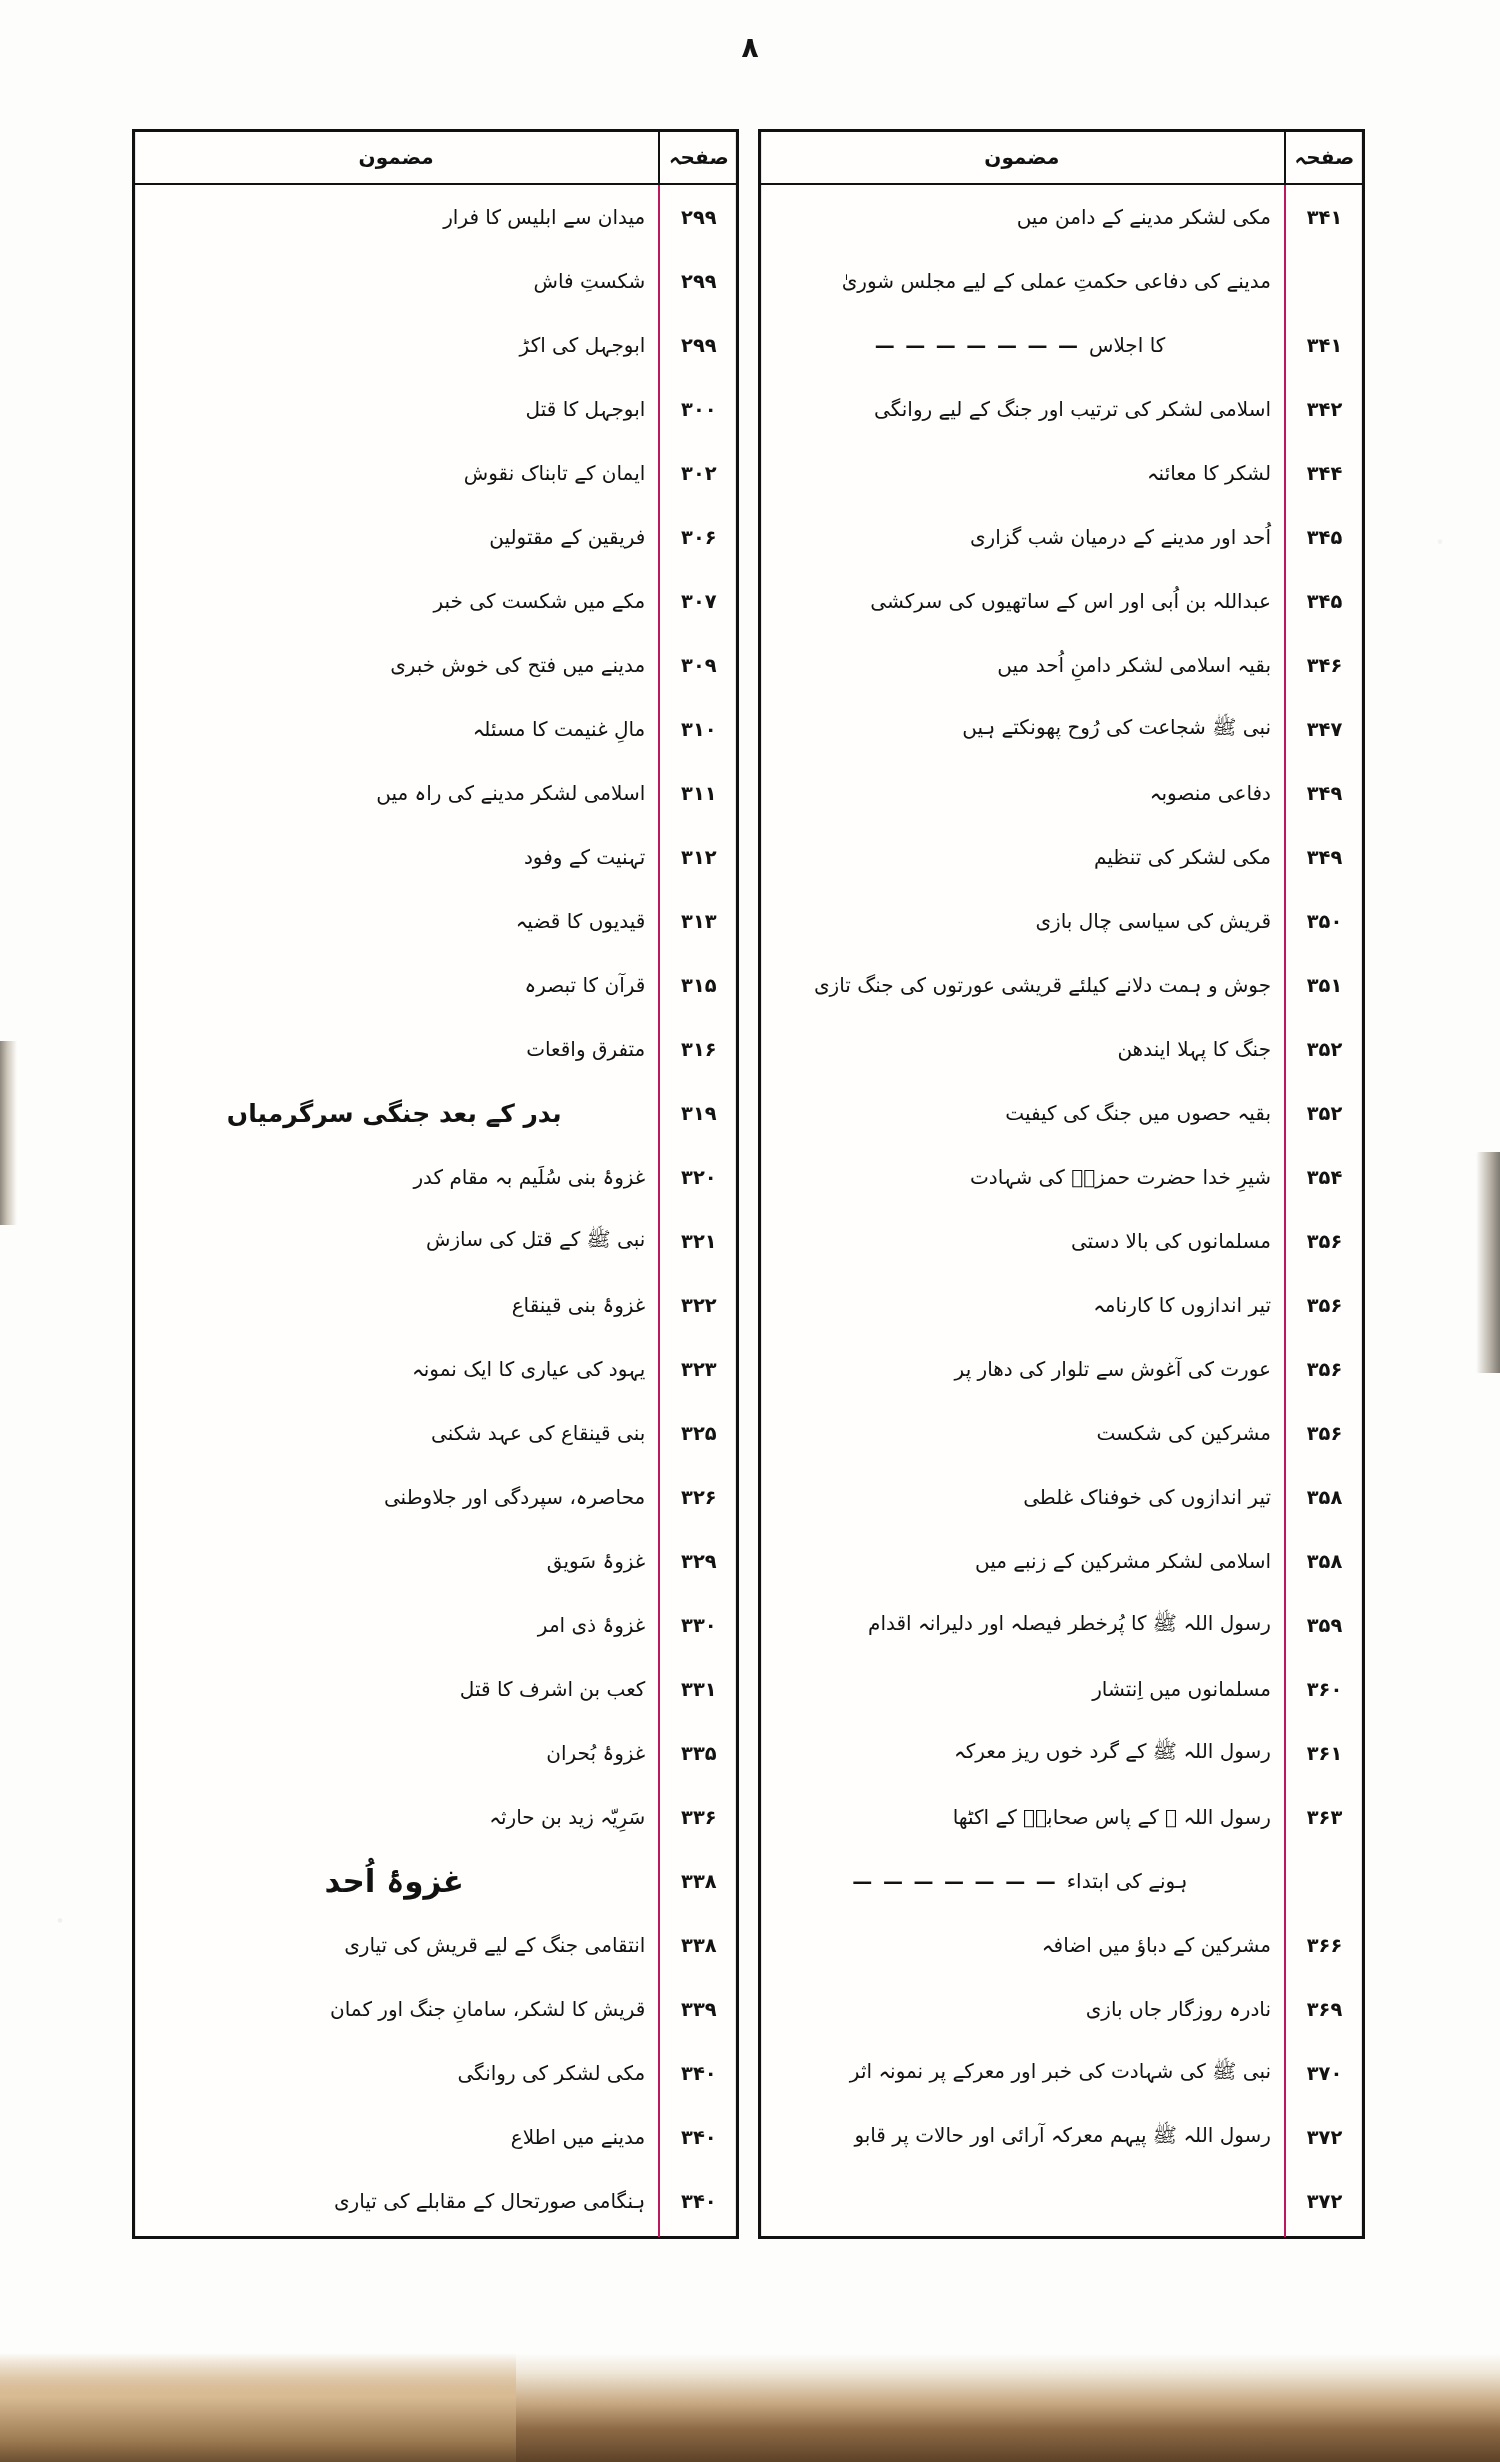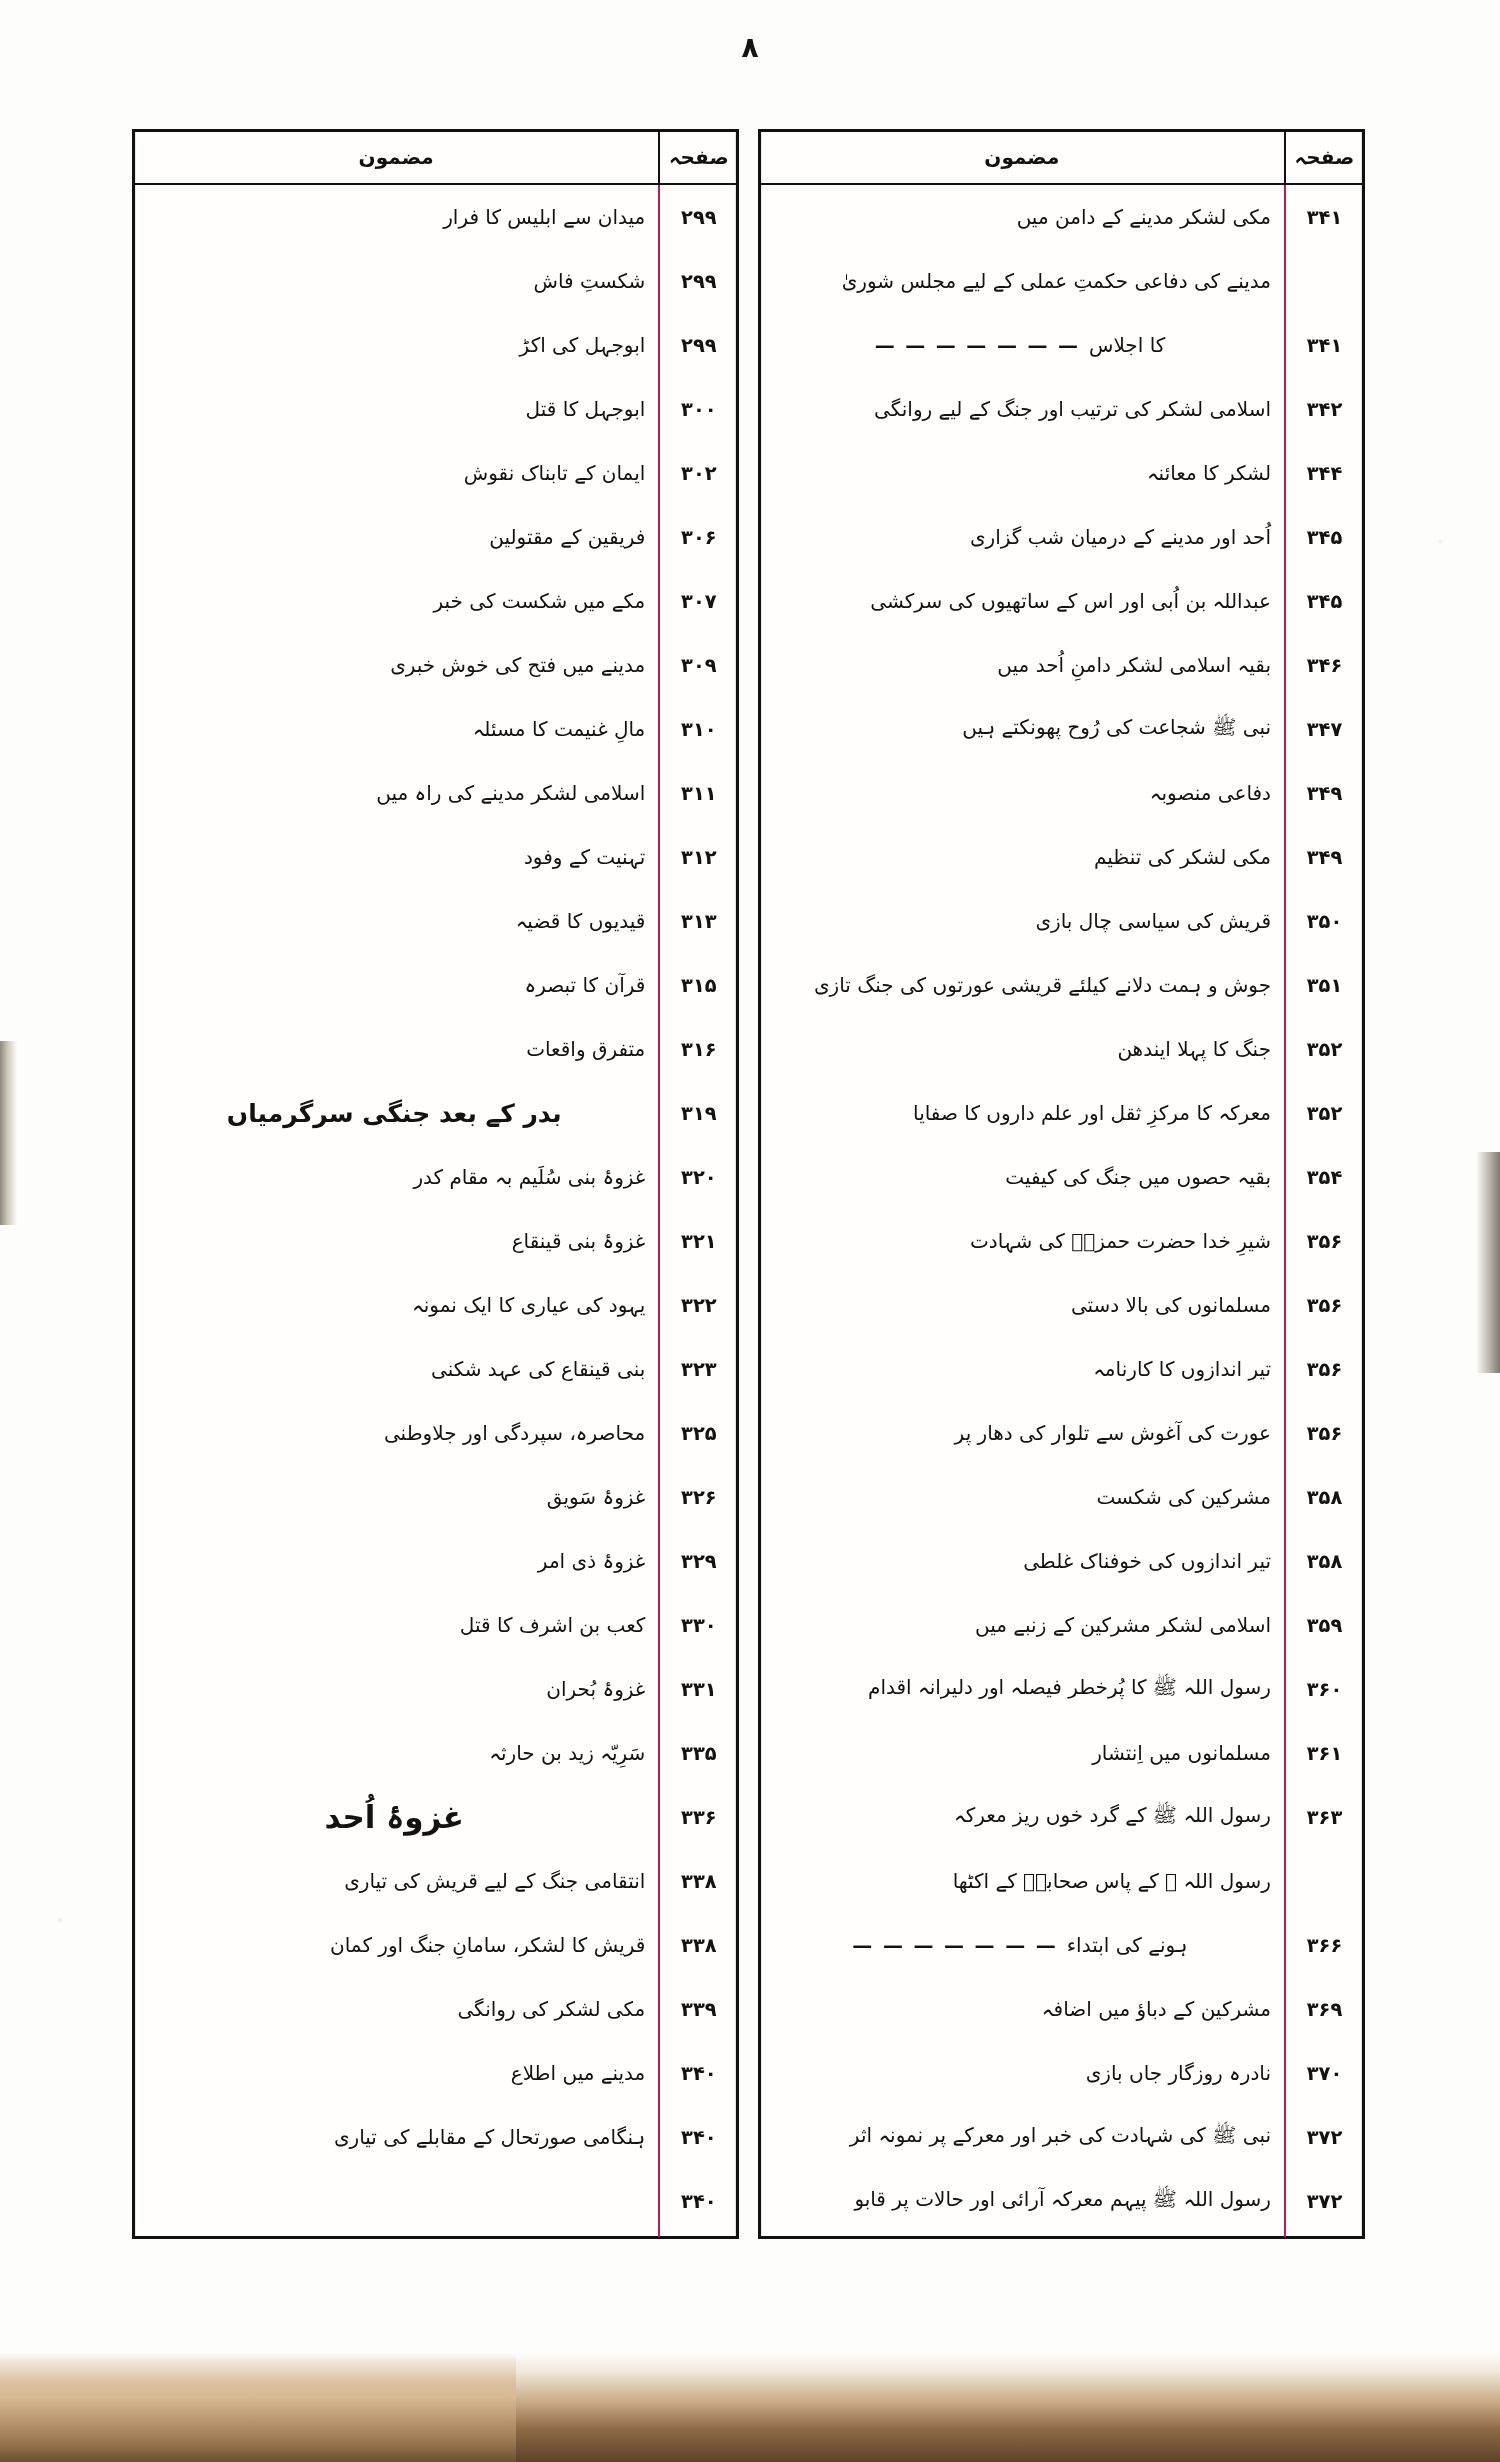--- a/index.html
+++ b/index.html
@@ -210,20 +210,21 @@
           <div class="cell sub" style="height: 64px;">مکے میں شکست کی خبر</div>
           <div class="cell sub" style="height: 64px;">مدینے میں فتح کی خوش خبری</div>
           <div class="cell sub" style="height: 64px;">مالِ غنیمت کا مسئلہ</div>
           <div class="cell sub" style="height: 64px;">اسلامی لشکر مدینے کی راہ میں</div>
           <div class="cell sub" style="height: 64px;">تہنیت کے وفود</div>
           <div class="cell sub" style="height: 64px;">قیدیوں کا قضیہ</div>
           <div class="cell sub" style="height: 64px;">قرآن کا تبصرہ</div>
           <div class="cell sub" style="height: 64px;">متفرق واقعات</div>
           <div class="cell sub heading" style="height: 64px;">بدر کے بعد جنگی سرگرمیاں</div>
           <div class="cell sub" style="height: 64px;">غزوۂ بنی سُلَیم بہ مقام کدر</div>
+          <div class="cell sub" style="height: 64px;">نبی ﷺ کے قتل کی سازش</div>
           <div class="cell sub" style="height: 64px;">غزوۂ بنی قینقاع</div>
           <div class="cell sub" style="height: 64px;">یہود کی عیاری کا ایک نمونہ</div>
           <div class="cell sub" style="height: 64px;">بنی قینقاع کی عہد شکنی</div>
           <div class="cell sub" style="height: 64px;">محاصرہ، سپردگی اور جلاوطنی</div>
           <div class="cell sub" style="height: 64px; text-align: right;">غزوۂ سَویق</div>
           <div class="cell sub" style="height: 64px;">غزوۂ ذی امر</div>
           <div class="cell sub" style="height: 64px;">کعب بن اشرف کا قتل</div>
           <div class="cell sub" style="height: 64px;">غزوۂ بُحران</div>
           <div class="cell sub" style="height: 64px;">سَرِیّہ زید بن حارثہ</div>
           <div class="cell sub bighead" style="height: 64px;">غزوۂ اُحد</div>
@@ -287,21 +288,20 @@
           <div class="cell sub" style="height: 64px;">لشکر کا معائنہ</div>
           <div class="cell sub" style="height: 64px;">اُحد اور مدینے کے درمیان شب گزاری</div>
           <div class="cell sub" style="height: 64px;">عبداللہ بن اُبی اور اس کے ساتھیوں کی سرکشی</div>
           <div class="cell sub" style="height: 64px;">بقیہ اسلامی لشکر دامنِ اُحد میں</div>
           <div class="cell sub" style="height: 64px;">نبی ﷺ شجاعت کی رُوح پھونکتے ہیں</div>
           <div class="cell sub" style="height: 64px;">دفاعی منصوبہ</div>
           <div class="cell sub" style="height: 64px;">مکی لشکر کی تنظیم</div>
           <div class="cell sub" style="height: 64px;">قریش کی سیاسی چال بازی</div>
           <div class="cell sub" style="height: 64px;">جوش و ہمت دلانے کیلئے قریشی عورتوں کی جنگ تازی</div>
           <div class="cell sub" style="height: 64px;">جنگ کا پہلا ایندھن</div>
-          <div class="cell sub" style="height: 64px;">معرکہ کا مرکزِ ثقل اور علم داروں کا صفایا</div>
           <div class="cell sub" style="height: 64px;">بقیہ حصوں میں جنگ کی کیفیت</div>
           <div class="cell sub" style="height: 64px;">شیرِ خدا حضرت حمزہؓ کی شہادت</div>
           <div class="cell sub" style="height: 64px;">مسلمانوں کی بالا دستی</div>
           <div class="cell sub" style="height: 64px;">تیر اندازوں کا کارنامہ</div>
           <div class="cell sub" style="height: 64px;">عورت کی آغوش سے تلوار کی دھار پر</div>
           <div class="cell sub" style="height: 64px;">مشرکین کی شکست</div>
           <div class="cell sub" style="height: 64px;">تیر اندازوں کی خوفناک غلطی</div>
           <div class="cell sub" style="height: 64px;">اسلامی لشکر مشرکین کے زنبے میں</div>
           <div class="cell sub" style="height: 64px;">رسول اللہ ﷺ کا پُرخطر فیصلہ اور دلیرانہ اقدام</div>
           <div class="cell sub" style="height: 64px;">مسلمانوں میں اِنتشار</div>

